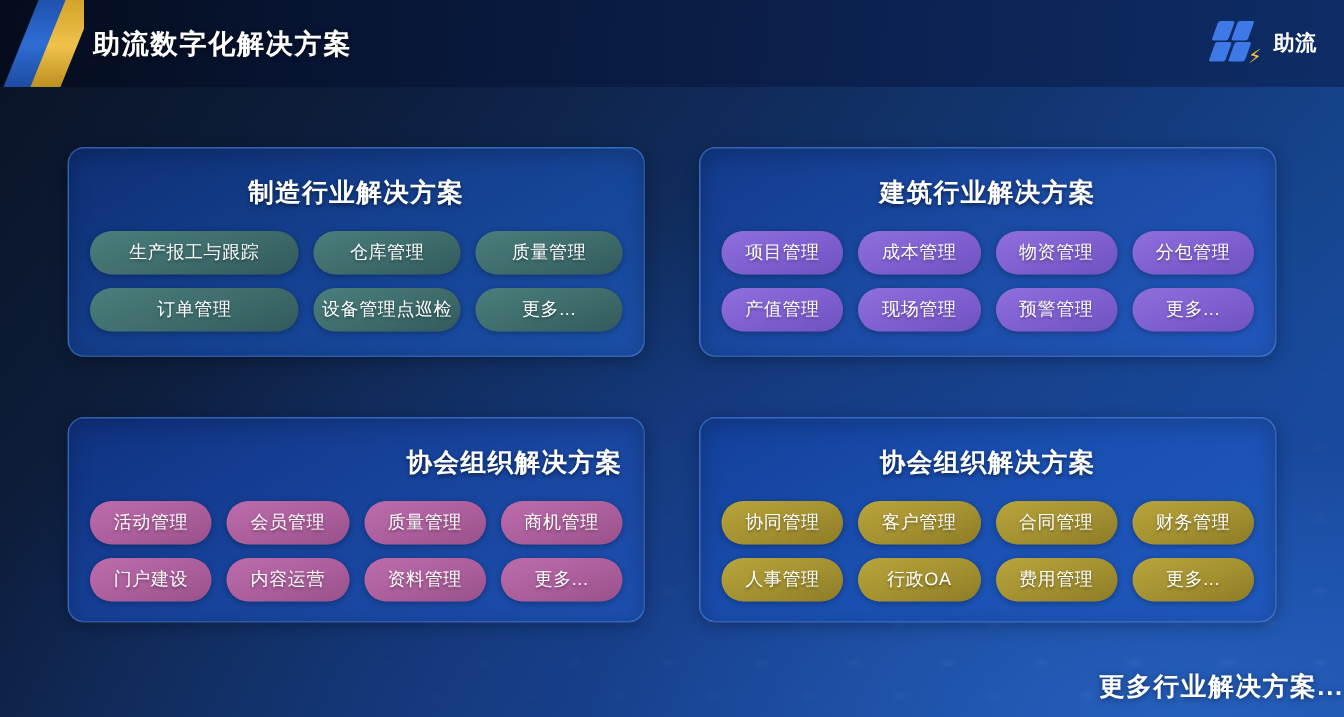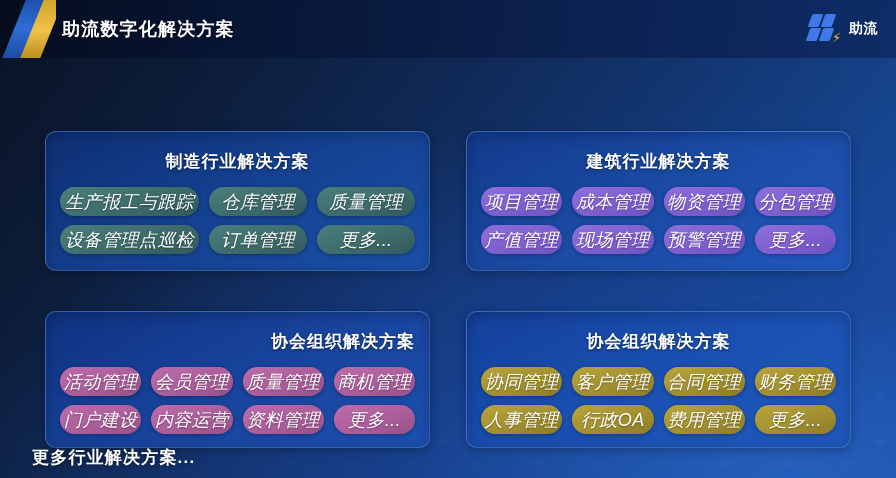--- a/index.html
+++ b/index.html
@@ -106,21 +106,20 @@
   #grid {
     position:absolute;
     left:45px; top:98px;
     width:806px;
     display:grid;
     grid-template-columns:385px 385px;
     grid-template-rows:140px 137px;
     column-gap:36px;
     row-gap:40px;
     z-index:3;
-    margin-top:33px;
   }
   .card {
     position:relative;
     border-radius:11px;
     border:1px solid rgba(120,168,238,0.30);
     padding:12px 14px 10px;
     display:flex;
     flex-direction:column;
     align-items:center;
     box-shadow:0 3px 14px rgba(0,0,0,0.22) inset, 0 2px 10px rgba(0,0,0,0.28);
@@ -139,40 +138,39 @@
     margin:6px 0 14px;
   }
   .tag-rows { width:100%; display:flex; flex-direction:column; gap:9px; }
   .tag-row  { display:flex; gap:10px; width:100%; }
   .tag {
     flex:1 1 0;
     height:29px;
     border-radius:15px;
     display:flex; align-items:center; justify-content:center;
     color:#ffffff;
-    font-size:18px;
+    font-size:12px;
     letter-spacing:0.4px;
     white-space:nowrap;
     box-shadow:0 1px 4px rgba(0,0,0,0.30);
     text-shadow:0 1px 2px rgba(0,0,0,0.35);
-    font-style:italic;
   }
   
   .card-1 .tag-row .tag:nth-child(1) { flex:1.42 1 0; }
 
   .tone-teal   { background:linear-gradient(160deg,#4a7e7c 0%,#3d6c6b 55%,#33595c 100%); }
   .tone-purple { background:linear-gradient(160deg,#8e6fdb 0%,#7f5fd0 55%,#6f51bf 100%); }
   .tone-pink   { background:linear-gradient(160deg,#bd6cab 0%,#ab5e9b 55%,#98518a 100%); }
   .tone-gold   { background:linear-gradient(160deg,#b8a53c 0%,#a39030 55%,#8d7c27 100%); }
 
   
   #footer {
     position:absolute;
     left:0; right:0; top:446px;
-    text-align:left;
+    text-align:right;
     z-index:3;
     padding-left:32px;
   }
   #footer-text {
     color:#ffffff;
     font-size:17px;
     font-weight:bold;
     letter-spacing:1.2px;
     text-shadow:0 1px 4px rgba(0,0,0,0.5);
   }
@@ -207,22 +205,22 @@
 
   <div class="card card-1">
         <div class="card-title">制造行业解决方案</div>
         <div class="tag-rows">
           <div class="tag-row">
             <div class="tag tone-teal">生产报工与跟踪</div>
             <div class="tag tone-teal">仓库管理</div>
             <div class="tag tone-teal">质量管理</div>
           </div>
           <div class="tag-row">
+            <div class="tag tone-teal">订单管理</div>
             <div class="tag tone-teal">设备管理点巡检</div>
-            <div class="tag tone-teal">订单管理</div>
             <div class="tag tone-teal">更多...</div>
           </div>
         </div>
       </div>
       <div class="card card-2">
         <div class="card-title">建筑行业解决方案</div>
         <div class="tag-rows">
           <div class="tag-row">
             <div class="tag tone-purple">项目管理</div>
             <div class="tag tone-purple">成本管理</div>

